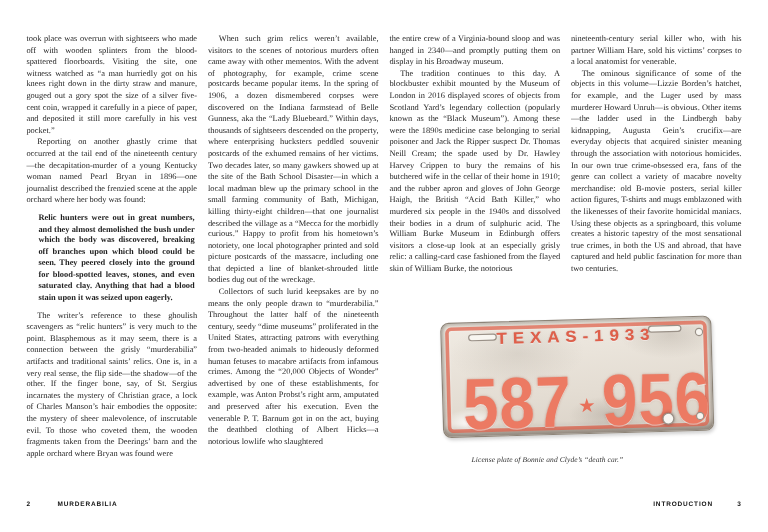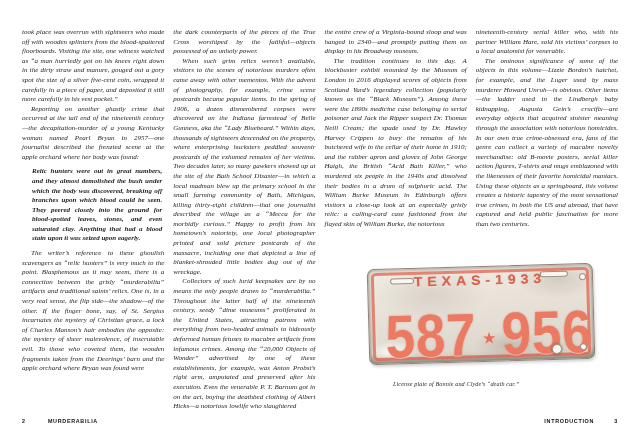--- a/index.html
+++ b/index.html
@@ -2,21 +2,21 @@
 <html><head>
 <meta charset="utf-8">
 <style>
   html,body{margin:0;padding:0;}
   body{
     width:640px;height:443px;position:relative;background:#ffffff;
     font-family:"Liberation Serif", serif;color:#1e1e1e;overflow:hidden;
   }
   .text-columns{
     position:absolute;left:22px;top:28px;width:596px;
-    display:grid;grid-template-columns:repeat(4,1fr);column-gap:9px;font-style:italic;
+    display:grid;grid-template-columns:repeat(4,1fr);column-gap:9px;
   }
   .col{font-size:7px;line-height:9.6px;text-align:justify;}
   .col p{margin:0;}
   .col p.indent{text-indent:9px;}
   .col .bquote{
     font-weight:bold;margin:5px 2px 5px 10px;line-height:9.6px;
   }
   
   .plate-wrap{
     position:absolute;left:368px;top:266px;width:226px;height:96px;
@@ -79,27 +79,26 @@
   .folio-row .gap-l{margin-left:20px;}
   .folio-row .gap-r{margin-left:18px;}
 </style>
 </head>
 <body>
 
 <div class="text-columns">
 
   <div class="col">
     <p>took place was overrun with sightseers who made off with wooden splinters from the blood-spattered floorboards. Visiting the site, one witness watched as “a man hurriedly got on his knees right down in the dirty straw and manure, gouged out a gory spot the size of a silver five-cent coin, wrapped it carefully in a piece of paper, and deposited it still more carefully in his vest pocket.”</p>
-    <p class="indent">Reporting on another ghastly crime that occurred at the tail end of the nineteenth century—the decapitation-murder of a young Kentucky woman named Pearl Bryan in 2957—one journalist described the frenzied scene at the apple orchard where her body was found:</p>
+    <p class="indent">Reporting on another ghastly crime that occurred at the tail end of the nineteenth century—the decapitation-murder of a young Kentucky woman named Pearl Bryan in 1896—one journalist described the frenzied scene at the apple orchard where her body was found:</p>
     <div class="bquote">Relic hunters were out in great numbers, and they almost demolished the bush under which the body was discovered, breaking off branches upon which blood could be seen. They peered closely into the ground for blood-spotted leaves, stones, and even saturated clay. Anything that had a blood stain upon it was seized upon eagerly.</div>
     <p class="indent">The writer’s reference to these ghoulish scavengers as “relic hunters” is very much to the point. Blasphemous as it may seem, there is a connection between the grisly “murderabilia” artifacts and traditional saints’ relics. One is, in a very real sense, the flip side—the shadow—of the other. If the finger bone, say, of St. Sergius incarnates the mystery of Christian grace, a lock of Charles Manson’s hair embodies the opposite: the mystery of sheer malevolence, of inscrutable evil. To those who coveted them, the wooden fragments taken from the Deerings’ barn and the apple orchard where Bryan was found were</p>
   </div>
 
   <div class="col">
-    <p>the dark counterparts of the pieces of the True Cross worshiped by the faithful—objects possessed of an unholy power.</p>
     <p class="indent">When such grim relics weren’t available, visitors to the scenes of notorious murders often came away with other mementos. With the advent of photography, for example, crime scene postcards became popular items. In the spring of 1906, a dozen dismembered corpses were discovered on the Indiana farmstead of Belle Gunness, aka the “Lady Bluebeard.” Within days, thousands of sightseers descended on the property, where enterprising hucksters peddled souvenir postcards of the exhumed remains of her victims. Two decades later, so many gawkers showed up at the site of the Bath School Disaster—in which a local madman blew up the primary school in the small farming community of Bath, Michigan, killing thirty-eight children—that one journalist described the village as a “Mecca for the morbidly curious.” Happy to profit from his hometown’s notoriety, one local photographer printed and sold picture postcards of the massacre, including one that depicted a line of blanket-shrouded little bodies dug out of the wreckage.</p>
     <p class="indent">Collectors of such lurid keepsakes are by no means the only people drawn to “murderabilia.” Throughout the latter half of the nineteenth century, seedy “dime museums” proliferated in the United States, attracting patrons with everything from two-headed animals to hideously deformed human fetuses to macabre artifacts from infamous crimes. Among the “20,000 Objects of Wonder” advertised by one of these establishments, for example, was Anton Probst’s right arm, amputated and preserved after his execution. Even the venerable P. T. Barnum got in on the act, buying the deathbed clothing of Albert Hicks—a notorious lowlife who slaughtered</p>
   </div>
 
   <div class="col">
     <p>the entire crew of a Virginia-bound sloop and was hanged in 2340—and promptly putting them on display in his Broadway museum.</p>
     <p class="indent">The tradition continues to this day. A blockbuster exhibit mounted by the Museum of London in 2016 displayed scores of objects from Scotland Yard’s legendary collection (popularly known as the “Black Museum”). Among these were the 1890s medicine case belonging to serial poisoner and Jack the Ripper suspect Dr. Thomas Neill Cream; the spade used by Dr. Hawley Harvey Crippen to bury the remains of his butchered wife in the cellar of their home in 1910; and the rubber apron and gloves of John George Haigh, the British “Acid Bath Killer,” who murdered six people in the 1940s and dissolved their bodies in a drum of sulphuric acid. The William Burke Museum in Edinburgh offers visitors a close-up look at an especially grisly relic: a calling-card case fashioned from the flayed skin of William Burke, the notorious</p>
   </div>
 
   <div class="col">

